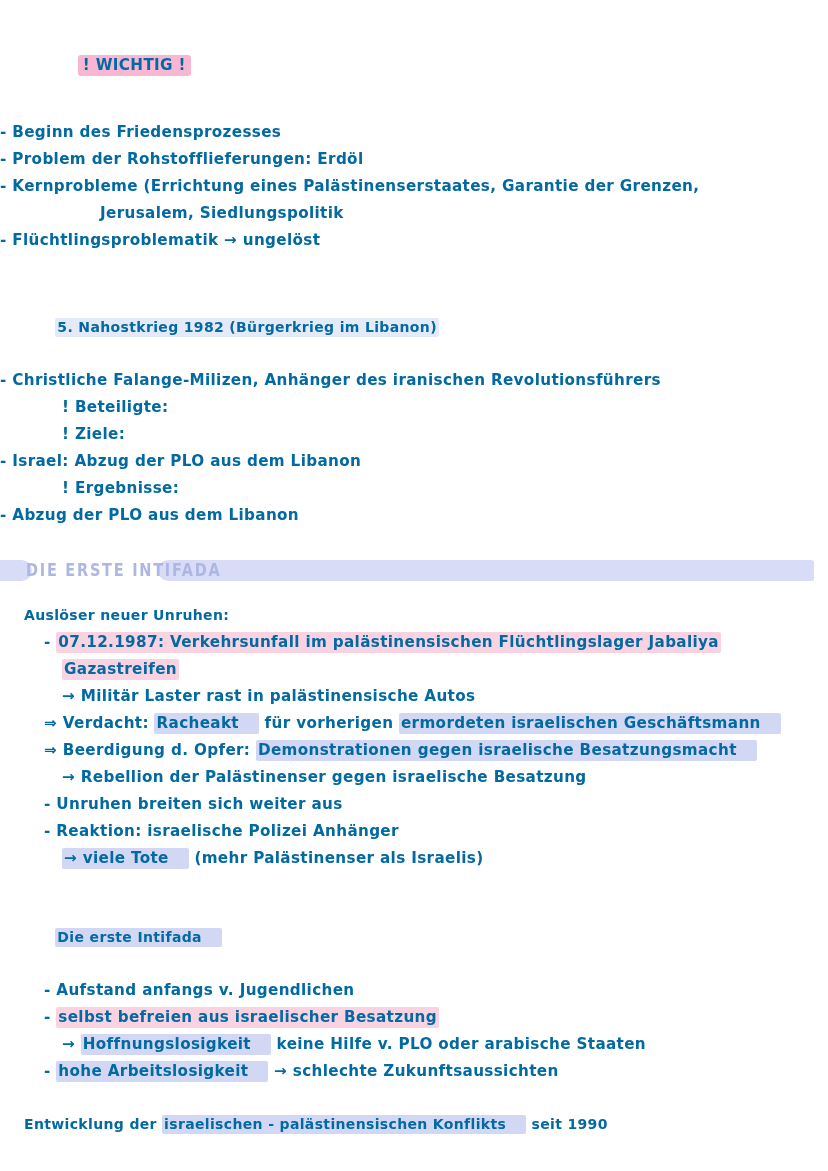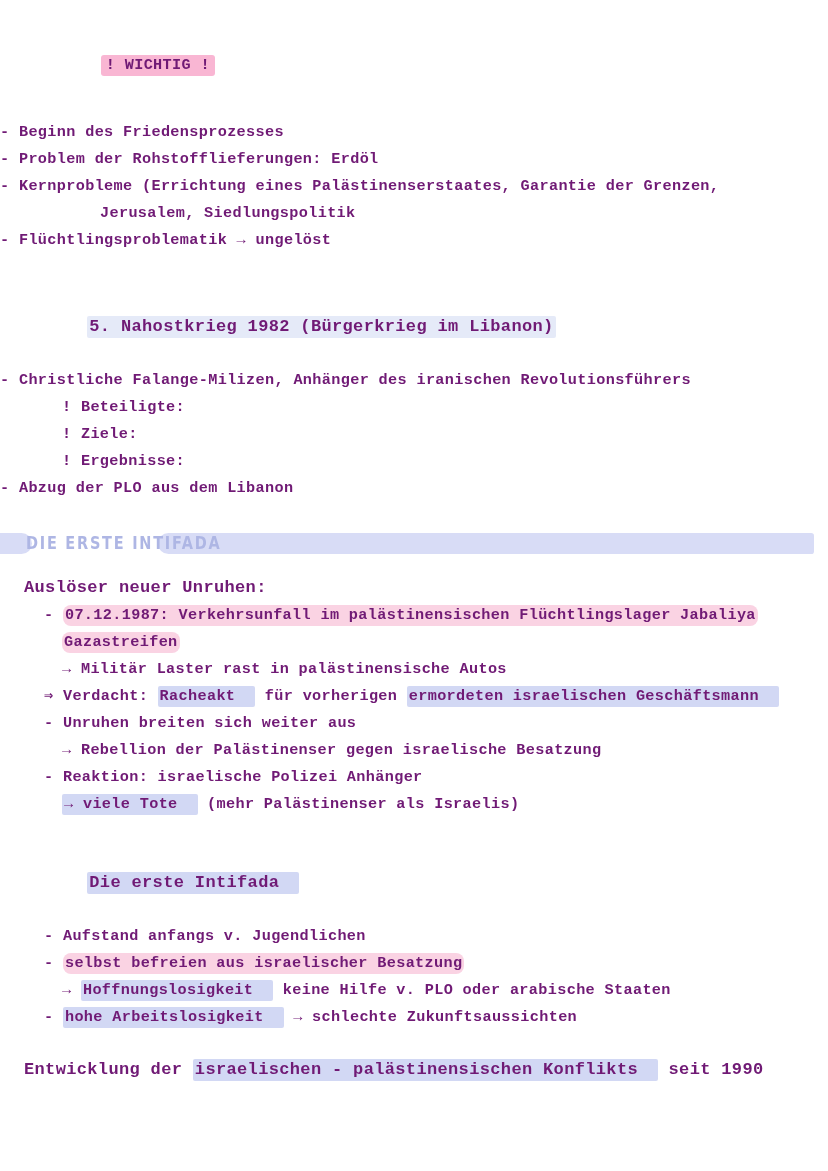--- a/index.html
+++ b/index.html
@@ -25,29 +25,28 @@
     padding: 0;
     background: #ffffff;
   }
 
   
   .line {
     font-size: 15.2px;
     line-height: 26px;
     letter-spacing: 0.35px;
     white-space: pre-wrap;
-    color: #701a75;
+    color: #0369a1;
     font-weight: 600;
-    font-family: Liberation Mono, monospace;
   }
 
   
   .hl-pink {
     background: #fad3e3;
-    border-radius: 8px;
+    border-radius: 2px;
     padding: 1px 2px 2px 2px;
     box-decoration-break: clone;
     -webkit-box-decoration-break: clone;
   }
   .hl-pink-strong {
     background: #f9b6d3;
     border-radius: 3px;
     padding: 1px 5px 2px 5px;
     box-decoration-break: clone;
     -webkit-box-decoration-break: clone;
@@ -121,21 +120,21 @@
     z-index: 3;
     font-family: "DejaVu Sans Condensed", "Liberation Sans Narrow", "Liberation Sans", sans-serif;
     transform: scaleX(0.92);
     transform-origin: left center;
   }
 
   
   .section { margin-top: 0; }
   .section .line { margin-bottom: 1px; }
 
-  .heading-line { font-size: 17px; }
+  .heading-line { font-size: 14px; }
 
   
 </style>
 </head>
 <body>
 
 <div class="page">
 
   <div id="top-section" class="block">
     <div class="line ind-1">
@@ -151,41 +150,43 @@
 
   <div class="gap-lg"></div>
 
   <div class="block section">
     <div class="line ind-0 heading-line">
       <span class="hl-blue-faint">5. Nahostkrieg 1982 (Bürgerkrieg im Libanon)</span>
     </div>
     <div class="line ind-3"><span>- Christliche Falange-Milizen, Anhänger des iranischen Revolutionsführers</span></div>
     <div class="line ind-2"><span>! Beteiligte:</span></div>
     <div class="line ind-2"><span>! Ziele:</span></div>
+    <div class="line ind-3"><span>- Israel: Abzug der PLO aus dem Libanon</span></div>
     <div class="line ind-2"><span>! Ergebnisse:</span></div>
     <div class="line ind-3"><span>- Abzug der PLO aus dem Libanon</span></div>
   </div>
 
   <div class="banner">
     <div class="pill-left"></div>
     <div class="pill-right"></div>
     <div class="banner-title">DIE ERSTE INTIFADA</div>
   </div>
 
   <div class="gap-sm"></div>
 
   <div class="block section">
     <div class="line ind-0 heading-line">Auslöser neuer Unruhen:</div>
     <div id="trigger-lines">
         <div class="line ind-1"><span>- </span><span class="hl-pink">07.12.1987: Verkehrsunfall im palästinensischen Flüchtlingslager Jabaliya</span></div>
         <div class="line ind-2"><span class="hl-pink">Gazastreifen</span></div>
         <div class="line ind-2"><span>→ Militär Laster rast in palästinensische Autos</span></div>
         <div class="line ind-1"><span>⇒ Verdacht: </span><span class="hl-blue">Racheakt</span><span> für vorherigen </span><span class="hl-blue">ermordeten israelischen Geschäftsmann</span></div>
+        <div class="line ind-1"><span>⇒ Beerdigung d. Opfer: </span><span class="hl-blue">Demonstrationen gegen israelische Besatzungsmacht</span></div>
+        <div class="line ind-2"><span>→ Rebellion der Palästinenser gegen israelische Besatzung</span></div>
         <div class="line ind-1"><span>- Unruhen breiten sich weiter aus</span></div>
-        <div class="line ind-2"><span>→ Rebellion der Palästinenser gegen israelische Besatzung</span></div>
         <div class="line ind-1"><span>- Reaktion: israelische Polizei Anhänger</span></div>
         <div class="line ind-2"><span class="hl-blue">→ viele Tote</span><span> (mehr Palästinenser als Israelis)</span></div>
       </div>
   </div>
 
   <div class="gap-md"></div>
 
   <div class="block section">
     <div class="line ind-0 heading-line">
       <span class="hl-blue">Die erste Intifada</span>

